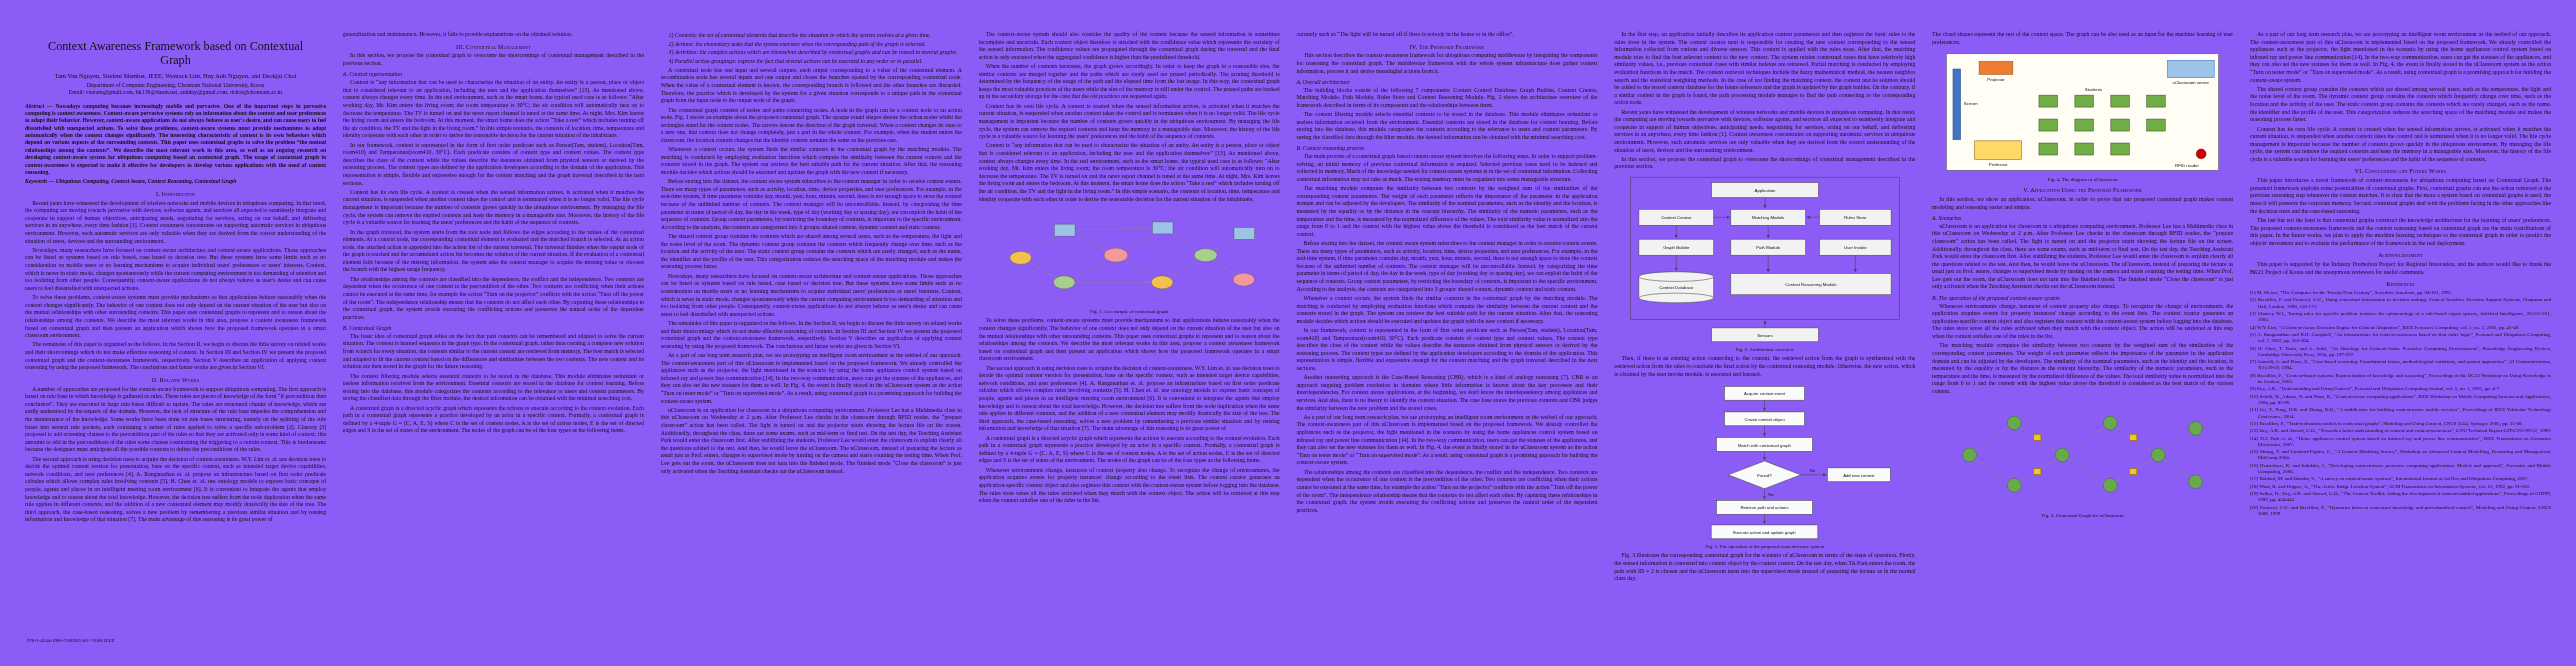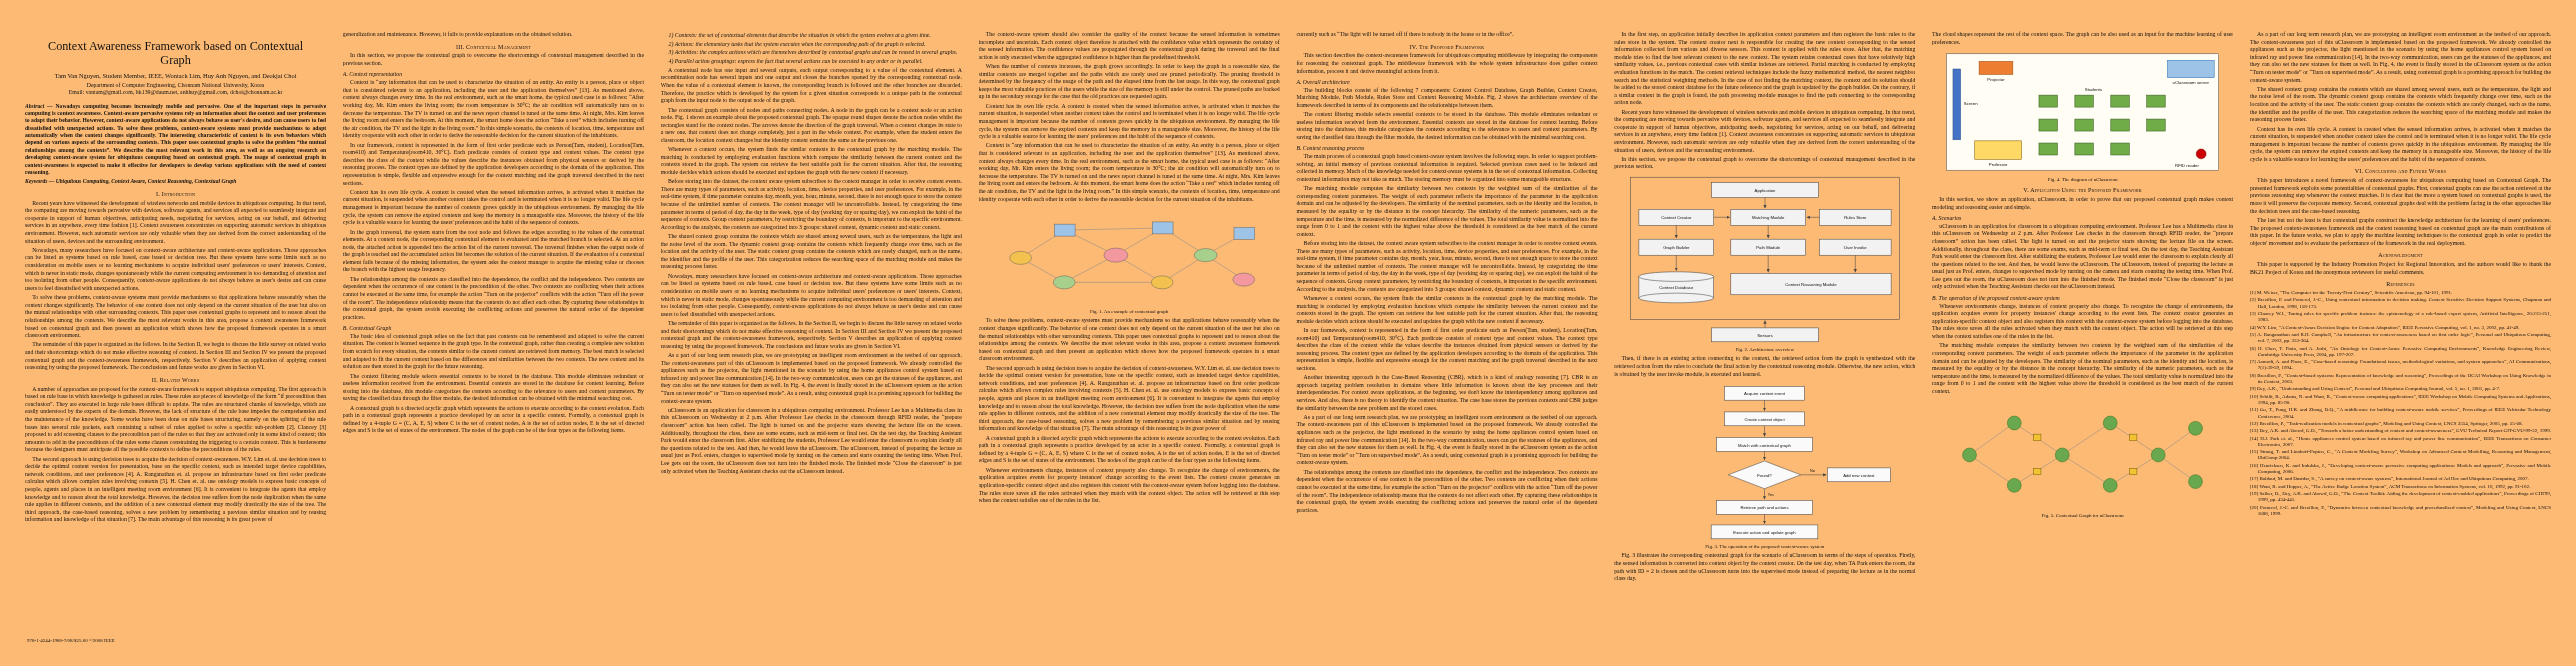--- a/index.html
+++ b/index.html
@@ -1,16 +1,16 @@
 <!DOCTYPE html>
 <html style="font-size:9px"><head>
 <meta charset="utf-8">
 <style>
   html,body{margin:0;padding:0;background:#e9e9e9;}
-  .sheet{position:relative;width:2576px;height:667px;background:#fdba74;box-sizing:border-box;
+  .sheet{position:relative;width:2576px;height:667px;background:#8b5cf6;box-sizing:border-box;
          padding:31px 25px 0 25px;display:flex;gap:16.7px;
          font-family:"Liberation Serif","DejaVu Serif",serif;color:#111;}
   .c{flex:1 1 0;height:601px;overflow:hidden;}
   .titleblock{text-align:center;margin:7.8px 3.3px 7.8px 3.3px;}
   .title{font-size:12.2px;font-weight:normal;line-height:1.15;margin:0 10px 5.6px 10px;}
   .authors{font-size:6.4px;margin:0 0 2.2px 0;}
   .affil{font-size:5.8px;margin:0 0 1.1px 0;}
   .abs{font-size:5.6px;font-weight:bold;text-align:justify;line-height:1.32;margin:3.3px 0 2.2px 0;}
   .abslabel{font-style:italic;}
   .kw{font-size:5.6px;font-weight:bold;font-style:italic;text-align:justify;line-height:1.32;margin:0 0 3.3px 0;}

